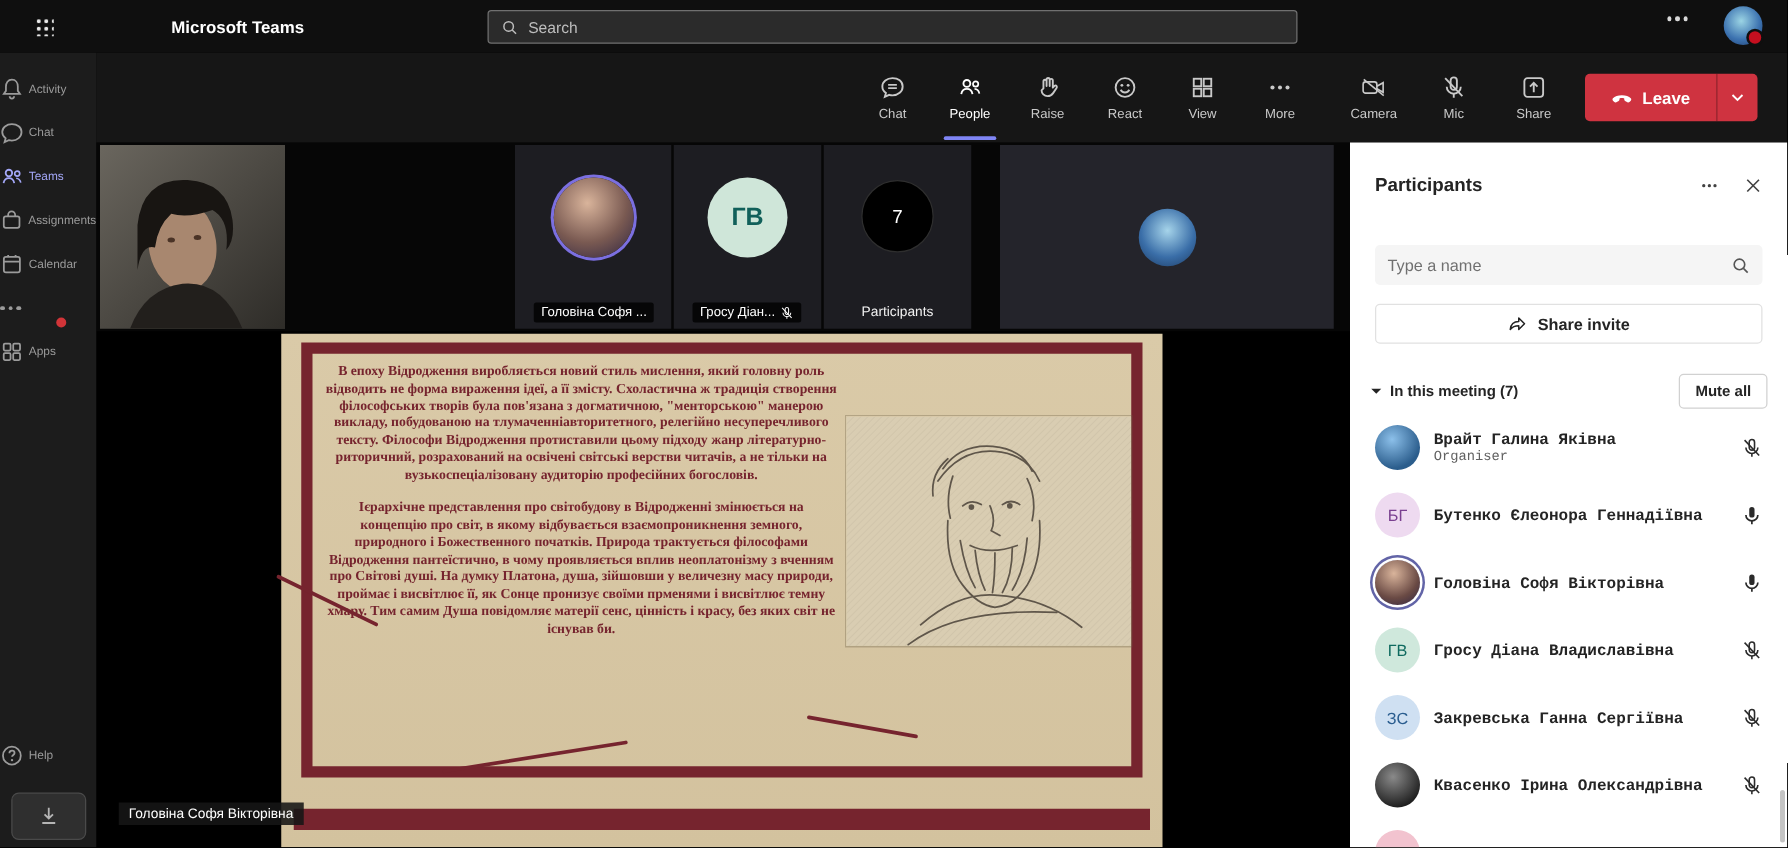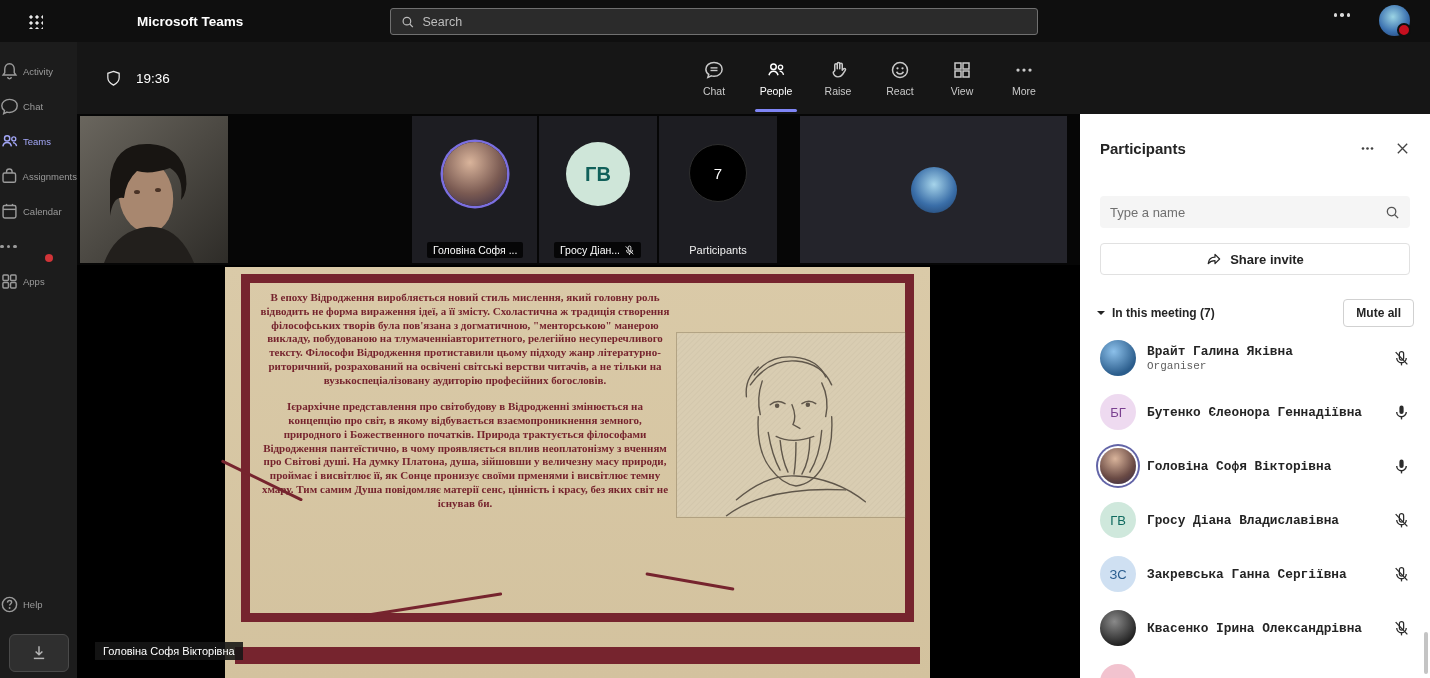--- a/index.html
+++ b/index.html
@@ -221,26 +221,20 @@
     </div>
     <div class="side-download">
       <svg viewBox="0 0 16 16">
           <path d="M8 2v7.2M5 6.6L8 9.6l3-3" fill="none" stroke="currentColor" stroke-width="1.3"></path>
           <path d="M3.4 12.8h9.2" stroke="currentColor" stroke-width="1.3"></path>
         </svg>
     </div>
   </aside>
 
   <div class="toolbar">
-    <div class="timer-group">
-      <svg viewBox="0 0 18 18">
-          <path d="M9 1.5L15 3.5v4.6c0 3.8-2.6 6-6 7.9-3.4-1.9-6-4.1-6-7.9V3.5z" fill="none" stroke="#e8e8e8" stroke-width="1.3"></path>
-        </svg>
-      <span>19:36</span>
-    </div>
 
     <div class="tb-center">
       <div class="tb-item">
         <svg viewBox="0 0 16 16">
             <path d="M8 2C4.4 2 1.5 4.3 1.5 7.3c0 1.7.9 3.2 2.3 4.2L3.1 14l2.8-1.3c.7.2 1.4.3 2.1.3 3.6 0 6.5-2.4 6.5-5.7S11.6 2 8 2z" fill="none" stroke="currentColor" stroke-width="1.2"></path>
             <line x1="5.2" y1="6.3" x2="10.8" y2="6.3" stroke="currentColor" stroke-width="1.1"></line>
             <line x1="5.2" y1="8.4" x2="10.8" y2="8.4" stroke="currentColor" stroke-width="1.1"></line>
           </svg>
         <span>Chat</span>
       </div>
@@ -280,21 +274,58 @@
       <div class="tb-item">
         <svg viewBox="0 0 16 16">
             <circle cx="3.2" cy="8" r="1.3" fill="currentColor"></circle>
             <circle cx="8" cy="8" r="1.3" fill="currentColor"></circle>
             <circle cx="12.8" cy="8" r="1.3" fill="currentColor"></circle>
           </svg>
         <span>More</span>
       </div>
     </div>
 
-
+    <div class="tb-devices">
+      <div class="tb-item">
+        <svg viewBox="0 0 20 16">
+            <rect x="1.5" y="3.5" width="11" height="9" rx="2" fill="none" stroke="currentColor" stroke-width="1.3"></rect>
+            <path d="M12.5 7l5-2.8v7.6l-5-2.8" fill="none" stroke="currentColor" stroke-width="1.3"></path>
+            <line x1="2" y1="1.5" x2="18" y2="14.5" stroke="currentColor" stroke-width="1.3"></line>
+          </svg>
+        <span>Camera</span>
+      </div>
+      <div class="tb-item">
+        <svg viewBox="0 0 16 16">
+            <use href="#ic-mic-off"></use>
+          </svg>
+        <span>Mic</span>
+      </div>
+      <div class="tb-item">
+        <svg viewBox="0 0 16 16">
+            <rect x="2" y="2" width="12" height="12" rx="2" fill="none" stroke="currentColor" stroke-width="1.2"></rect>
+            <path d="M8 11V5.2M5.6 7.4L8 5l2.4 2.4" fill="none" stroke="currentColor" stroke-width="1.2"></path>
+          </svg>
+        <span>Share</span>
+      </div>
+    </div>
+
+    <div class="leave-btn">
+      <div class="leave-main">
+        <svg viewBox="0 0 16 16">
+            <path d="M8 5.8c-2.9 0-5.4.9-6.7 2.3-.5.5-.5 1.3 0 1.8l1 1c.4.4 1 .5 1.5.2l1.8-1c.4-.2.6-.6.6-1v-.9c1.2-.3 2.4-.3 3.6 0v.9c0 .4.2.8.6 1l1.8 1c.5.3 1.1.2 1.5-.2l1-1c.5-.5.5-1.3 0-1.8C13.4 6.7 10.9 5.8 8 5.8z" fill="#fff"></path>
+          </svg>
+        <span>Leave</span>
+      </div>
+      <div class="leave-divider"></div>
+      <div class="leave-caret">
+        <svg viewBox="0 0 12 12">
+            <path d="M2 4l4 4 4-4" fill="none" stroke="#fff" stroke-width="1.5"></path>
+          </svg>
+      </div>
+    </div>
   </div>
 
   <div class="stage">
 
     <div class="strip">
       <div class="tile tile-video">
         <svg viewBox="0 0 148 147" width="148" height="147">
           <defs>
               <linearGradient id="vg" x1="0" y1="0" x2="1" y2="1">
                 <stop offset="0" stop-color="#6a665e"></stop>

